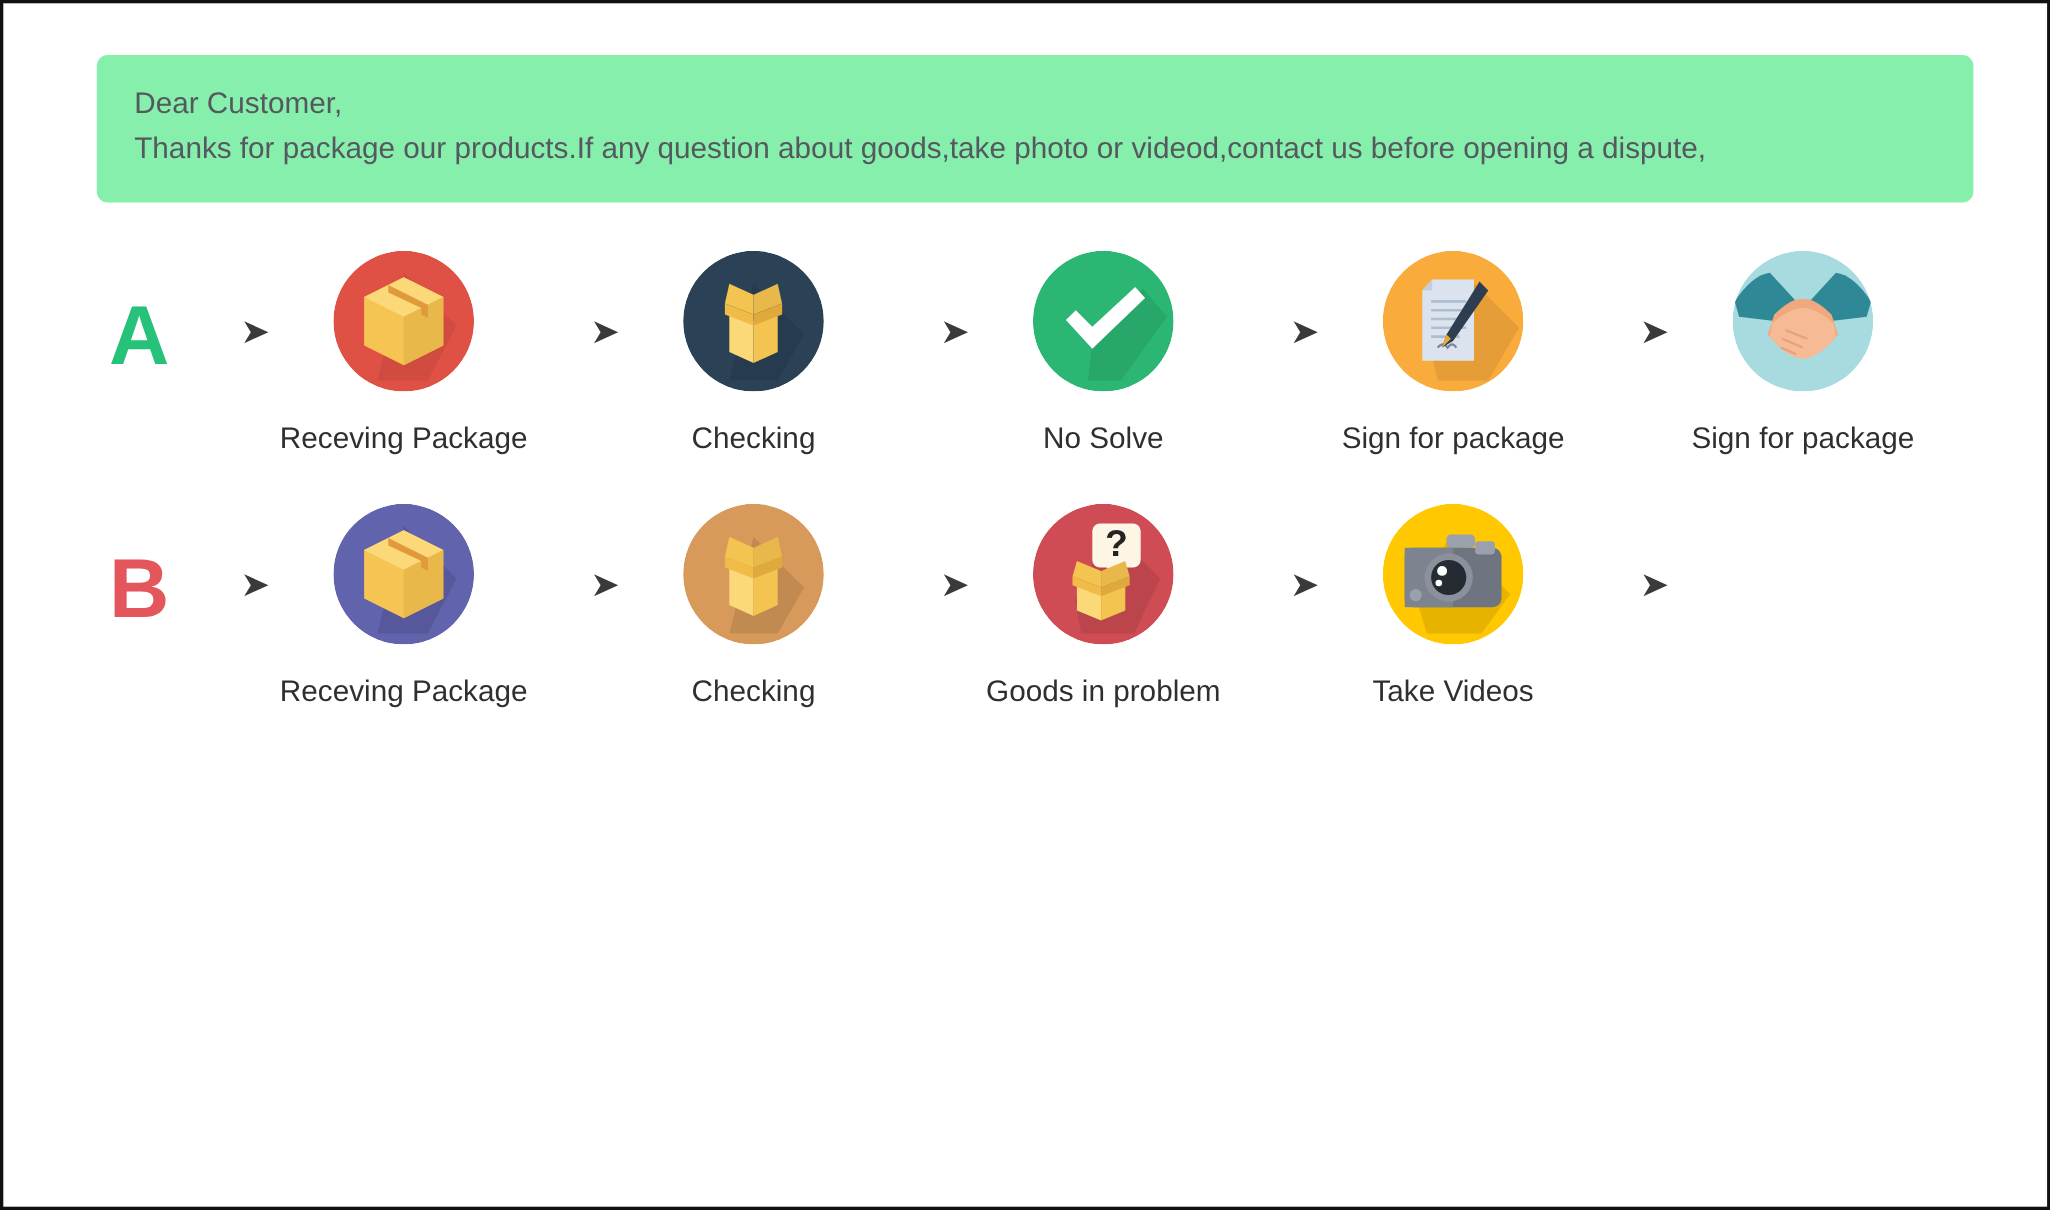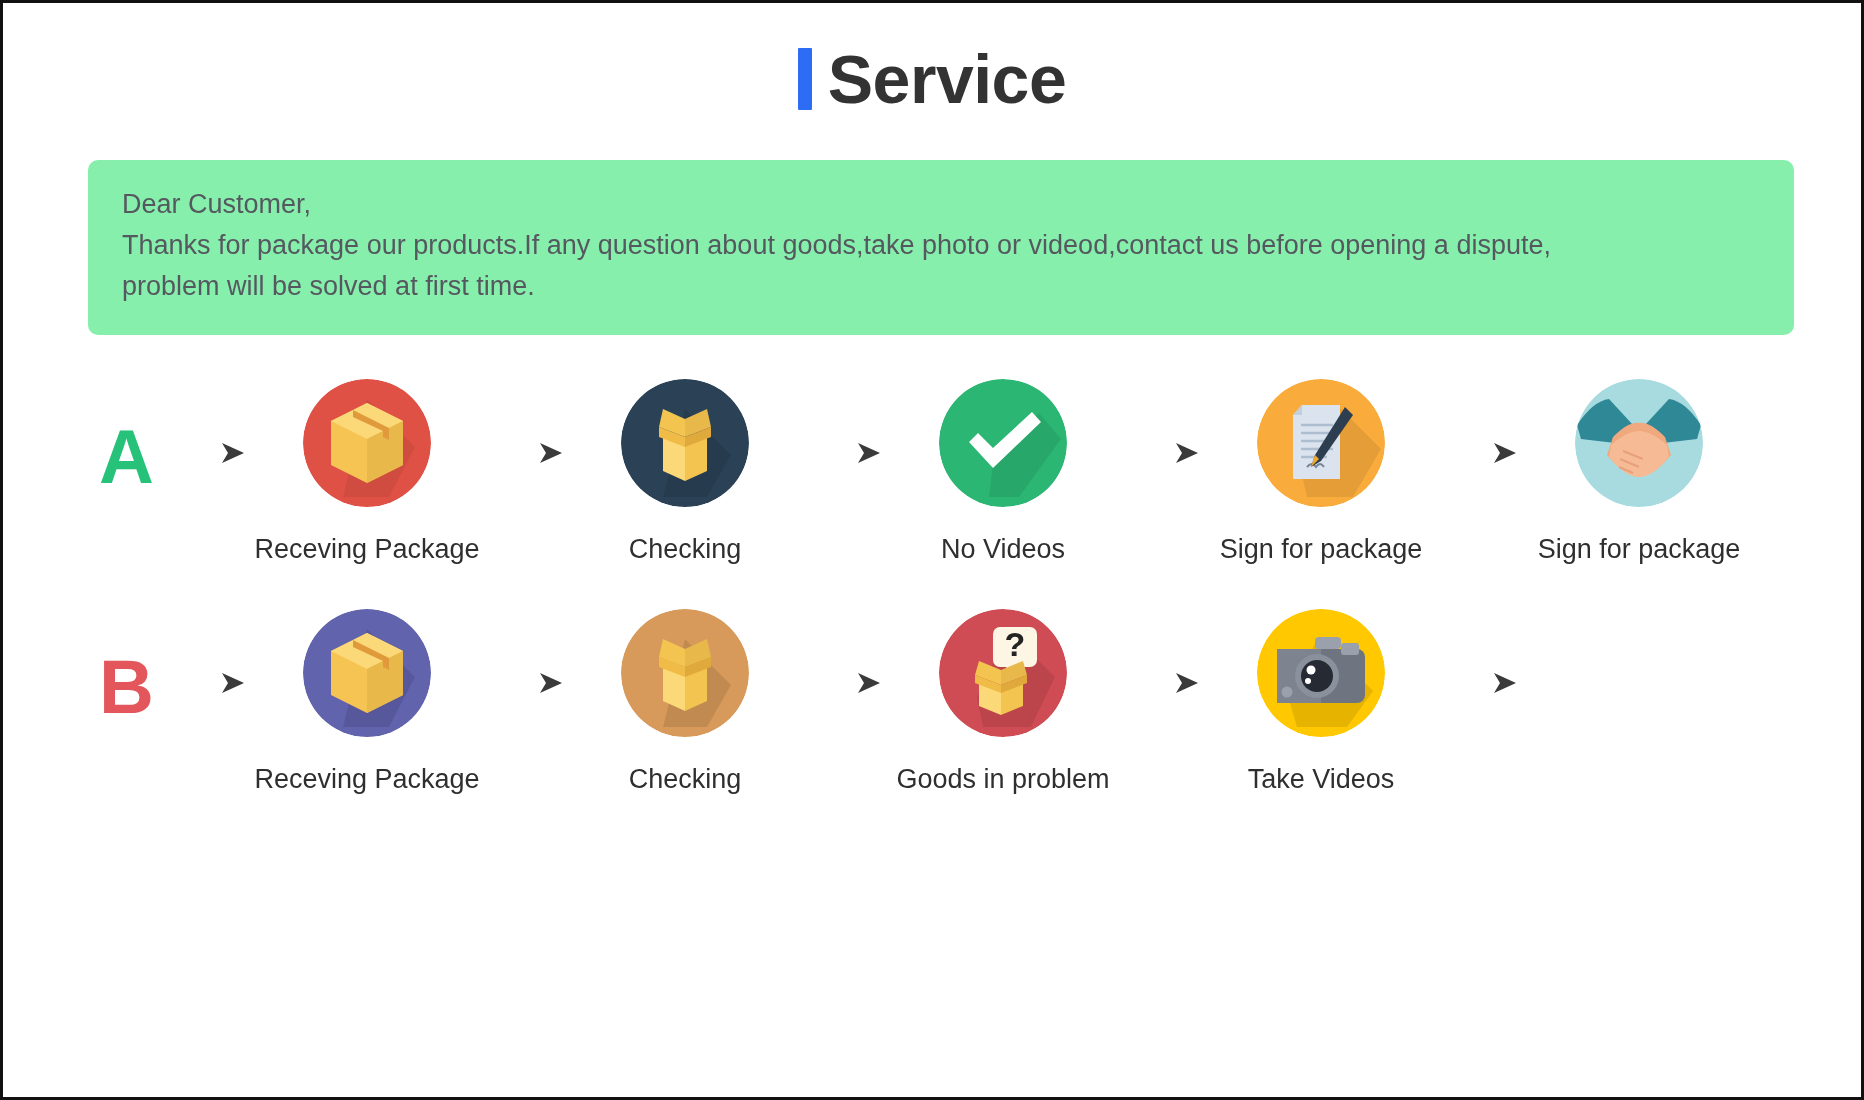--- a/index.html
+++ b/index.html
@@ -113,29 +113,24 @@
     white-space: nowrap;
     line-height: 1.2;
   }
   .step-icon svg { display: block; width: 128px; height: 128px; }
 </style>
 </head>
 <body>
 
 <div class="page">
 
-  <div class="title-wrap">
-    <div class="title-bar"></div>
-    <div class="title-text">Service</div>
-  </div>
 
   <div class="notice">
     <p>Dear Customer,</p>
     <p>Thanks for package our products.If any question about goods,take photo or videod,contact us before opening a dispute,</p>
-    <p>problem will be solved at first time.</p>
   </div>
 
   <div class="flows">
 
     <div class="flow-row">
       <div class="row-letter a">A</div>
 
       <div class="arrow">
         <svg width="76" height="28" viewBox="0 0 76 28">
           <defs>
@@ -194,21 +189,21 @@
       </div>
 
       <div class="step">
         <div class="step-icon">
           <svg viewBox="0 0 128 128">
             <circle cx="64" cy="64" r="64" fill="#2bb673"></circle>
             <path d="M55 76 L100 34 L122 60 L80 118 L50 118 Z" fill="#000" opacity="0.08"></path>
             <path d="M30 63 L39 54 L54 69 L93 33 L102 43 L54 89 Z" fill="#ffffff"></path>
           </svg>
         </div>
-        <div class="step-label">No Videos</div>
+        <div class="step-label">No Solve</div>
       </div>
 
       <div class="arrow">
         <svg width="76" height="28" viewBox="0 0 76 28">
           <path d="M2 14 L58 14" stroke="url(#ag1)" stroke-width="4" fill="none"></path>
           <path d="M52 4 L74 14 L52 24 L58 14 Z" fill="#3a3a3a"></path>
         </svg>
       </div>
 
       <div class="step">

